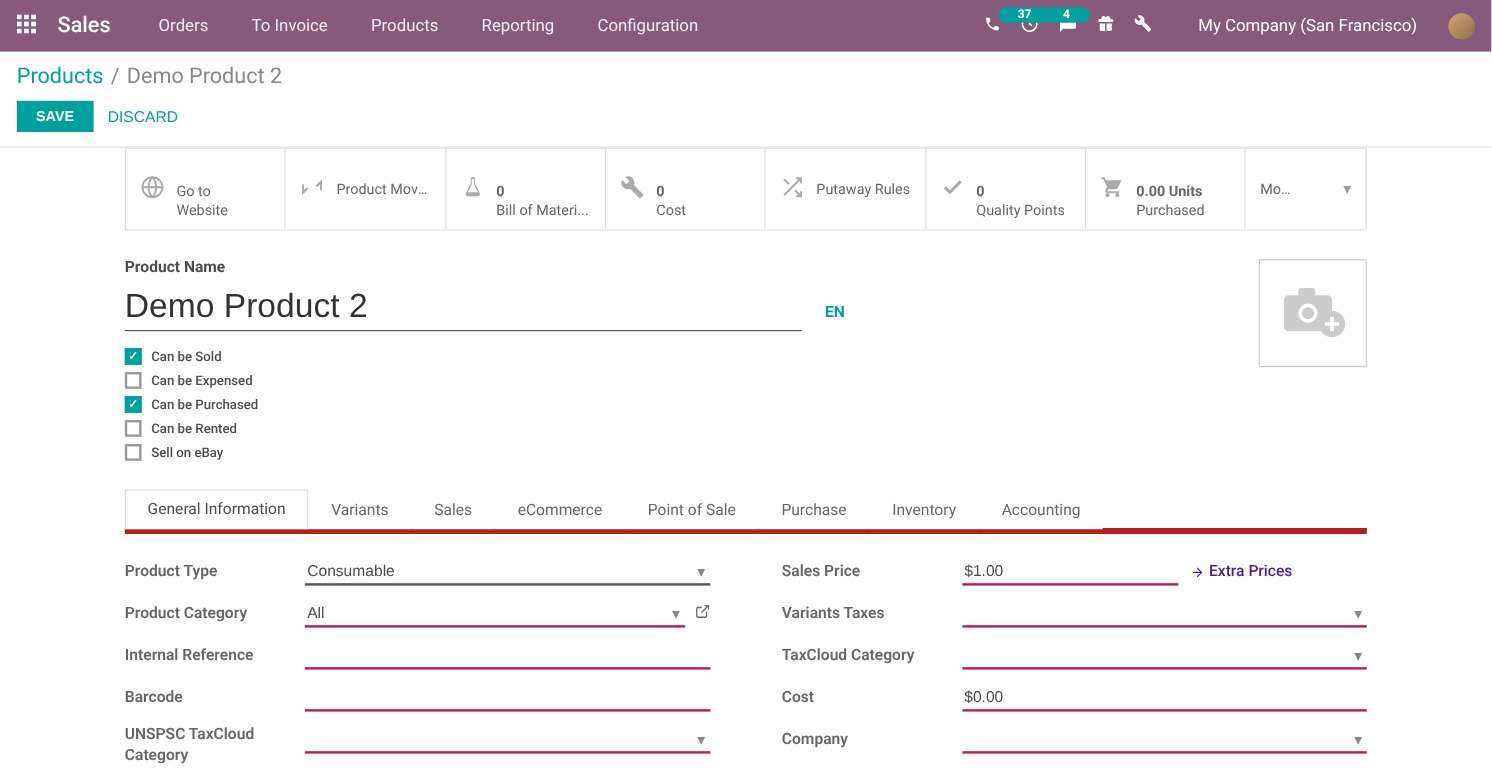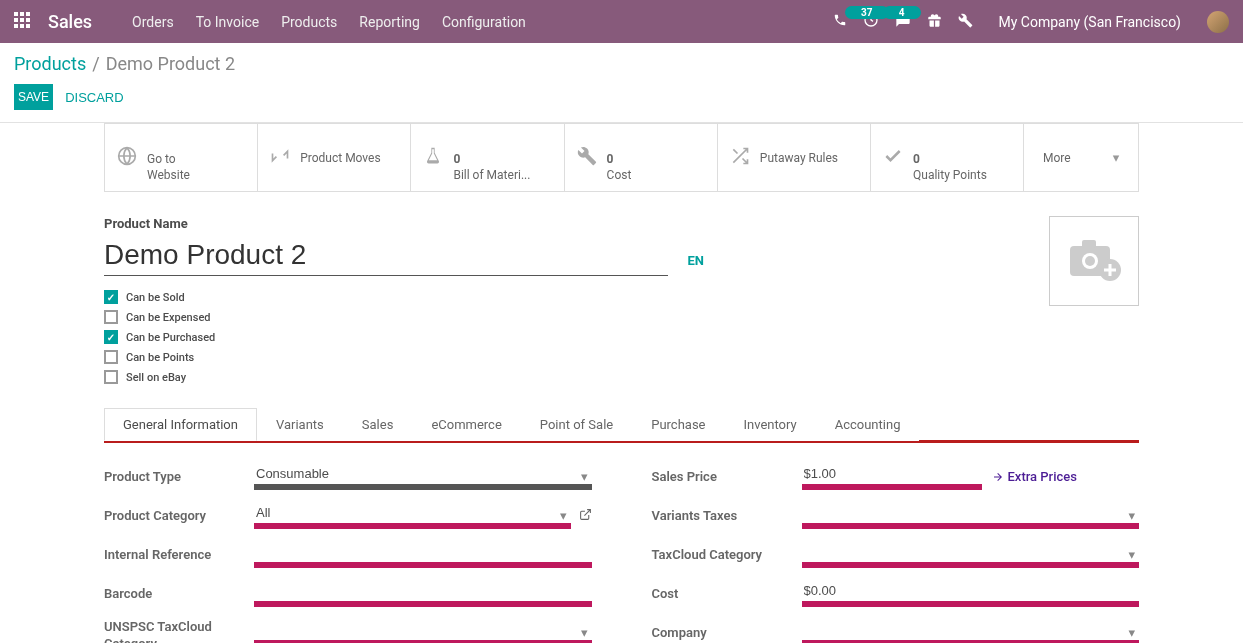--- a/index.html
+++ b/index.html
@@ -2,38 +2,38 @@
 <html><head>
 <meta charset="utf-8">
 <style>
 * { box-sizing: border-box; margin: 0; padding: 0; }
 body { font-family: -apple-system, BlinkMacSystemFont, "Segoe UI", Roboto, "Helvetica Neue", sans-serif; font-size: 13px; color: #4c4c4c; background: #fff; }
 
 
 .navbar { background: #875a7b; color: #fff; height: 43px; display: flex; align-items: center; padding: 0 14px; }
 .navbar .apps-icon { margin-right: 18px; }
 .navbar .brand { font-size: 18px; font-weight: 500; margin-right: 40px; color: #fff; }
-.navbar .menu { display: flex; gap: 22px; }
+.navbar .menu { display: flex; gap: 36px; }
 .navbar .menu-item { color: #eee; cursor: pointer; font-size: 14px; }
 .navbar .spacer { flex: 1; }
 .navbar .right-icons { display: flex; align-items: center; gap: 16px; }
 .navbar .badge { position: relative; }
 .navbar .badge-count { position: absolute; top: -6px; right: -10px; background: #00a09d; color: #fff; font-size: 10px; padding: 1px 16px; border-radius: 8px; font-weight: bold; }
-.navbar .company { color: #fff; font-size: 14px; margin-left: 10px; }
+.navbar .company { color: #fff; font-size: 14px; margin-left: 23px; }
 .navbar .avatar { width: 22px; height: 22px; border-radius: 50%; background: linear-gradient(135deg,#d4a574,#8b6f47); margin-left: 10px; }
 
 
 .breadcrumb-row { padding: 10px 14px 6px; display: flex; align-items: center; }
 .breadcrumb-link { color: #00a09d; font-size: 18px; cursor: pointer; }
 .breadcrumb-sep { color: #888; font-size: 18px; margin: 0 6px; }
 .breadcrumb-current { color: #888; font-size: 18px; }
 
 
 .action-row { padding: 4px 14px 12px; display: flex; align-items: center; gap: 12px; border-bottom: 1px solid #e2e2e2; }
-.btn-save { background: #00a09d; color: #fff; border: none; padding: 6px 4px; font-size: 12px; font-weight: normal; cursor: pointer; }
+.btn-save { background: #00a09d; color: #fff; border: none; padding: 6px 16px; font-size: 12px; font-weight: bold; cursor: pointer; }
 .btn-discard { background: none; border: none; color: #00a09d; font-size: 13px; cursor: pointer; font-weight: 500; }
 
 
 .content { padding: 0 104px 20px 104px; }
 
 
 .stat-bar { display: flex; border: 1px solid #ddd; border-right: none; margin-top: 0; background: #fff; }
 .stat-btn { flex: 1; border-right: 1px solid #ddd; padding: 8px 12px; display: flex; align-items: center; gap: 10px; cursor: pointer; min-width: 0; color: #666; }
 .stat-btn .stat-icon { color: #aaa; flex-shrink: 0; }
 .stat-btn .stat-text { display: flex; flex-direction: column; line-height: 1.3; overflow: hidden; margin-top: 20px; }
@@ -53,30 +53,30 @@
 .image-box { width: 90px; height: 90px; border: 1px solid #ccc; display: flex; align-items: center; justify-content: center; margin-left: 20px; }
 
 .checkbox-list { margin-top: 14px; display: flex; flex-direction: column; gap: 6px; }
 .checkbox-row { display: flex; align-items: center; gap: 8px; }
 .checkbox { width: 14px; height: 14px; border: 2px solid #999; cursor: pointer; display: flex; align-items: center; justify-content: center; }
 .checkbox.checked { background: #00a09d; border-color: #00a09d; }
 .checkbox.checked::after { content: '✓'; color: #fff; font-size: 10px; font-weight: bold; }
 .checkbox-label { font-size: 11px; color: #4c4c4c; font-weight: 500; }
 
 
-.tabs { display: flex; margin-top: 24px; border-bottom: 3px solid #b91c1c; }
+.tabs { display: flex; margin-top: 24px; border-bottom: 5px solid #b91c1c; align-items: center; }
 .tab { padding: 8px 18px; border: 1px solid transparent; border-bottom: none; color: #666; cursor: pointer; font-size: 13px; background: #fff; margin-bottom: -1px; }
 .tab.active { border-color: #ddd; border-bottom: 1px solid #fff; color: #4c4c4c; }
 
 
 .fields { display: flex; gap: 60px; margin-top: 20px; }
 .col { flex: 1; display: flex; flex-direction: column; gap: 12px; }
 .field-row { display: flex; align-items: center; }
 .field-label { width: 150px; font-size: 13px; color: #666; font-weight: 600; flex-shrink: 0; }
-.field-input { flex: 1; border: none; border-bottom: 6px solid #be185d; padding: 3px 2px; font-size: 13px; color: #4c4c4c; outline: none; }
+.field-input { flex: 1; border: none; border-bottom: 2px solid #be185d; padding: 3px 2px; font-size: 13px; color: #4c4c4c; outline: none; }
 .field-select-wrap { flex: 1; position: relative; display: flex; align-items: center; }
 .field-select-wrap .caret { position: absolute; right: 4px; color: #888; pointer-events: none; }
 .ext-link { margin-left: 8px; color: #666; cursor: pointer; }
 .extra-prices { margin-left: 10px; color: #4c1d95; cursor: pointer; display: flex; align-items: center; gap: 4px; font-weight: 500; }
 .focus-border { border-bottom-color: #555; }
 </style>
 </head>
 <body>
 
 <div class="navbar">
@@ -186,20 +186,29 @@
     </div>
     <div class="stat-btn">
       <span class="stat-icon"><svg width="20" height="20" viewBox="0 0 24 24" fill="none" stroke="currentColor" stroke-width="3">
             <path d="M20 6L9 17l-5-5"></path>
           </svg></span>
       <span class="stat-text">
           <span class="stat-num">0</span>
           <span class="stat-label">Quality Points</span>
         </span>
     </div>
+    <div class="stat-btn">
+      <span class="stat-icon"><svg width="20" height="20" viewBox="0 0 24 24" fill="currentColor">
+            <path d="M7 18c-1.1 0-2 .9-2 2s.9 2 2 2 2-.9 2-2-.9-2-2-2zM1 2v2h2l3.6 7.6L5 15c-.1.3-.2.6-.2 1 0 1.1.9 2 2 2h12v-2H7l1-2h7.5c.8 0 1.4-.4 1.8-1L21 5H5.2L4.3 2H1zm16 16c-1.1 0-2 .9-2 2s.9 2 2 2 2-.9 2-2-.9-2-2-2z"></path>
+          </svg></span>
+      <span class="stat-text">
+          <span class="stat-num">0.00 Units</span>
+          <span class="stat-label">Purchased</span>
+        </span>
+    </div>
     <div class="stat-btn single" style="flex:0.7;justify-content:center;gap:36px;">
       <span class="stat-label">More</span>
       <span class="stat-caret">▾</span>
     </div>
   </div>
 
   <div class="form-sheet">
     <div class="form-header-row">
       <div class="form-header-left">
         <label class="label-productname">Product Name</label>
@@ -215,21 +224,21 @@
           <div class="checkbox-row">
               <span class="checkbox"></span>
               <span class="checkbox-label">Can be Expensed</span>
             </div>
           <div class="checkbox-row">
               <span class="checkbox checked"></span>
               <span class="checkbox-label">Can be Purchased</span>
             </div>
           <div class="checkbox-row">
               <span class="checkbox"></span>
-              <span class="checkbox-label">Can be Points</span>
+              <span class="checkbox-label">Can be Rented</span>
             </div>
           <div class="checkbox-row">
               <span class="checkbox"></span>
               <span class="checkbox-label">Sell on eBay</span>
             </div>
         </div>
       </div>
       <div class="image-box">
         <svg width="60" height="50" viewBox="0 0 60 50" fill="#ccc">
             <rect x="6" y="10" width="40" height="30" rx="4"></rect>

